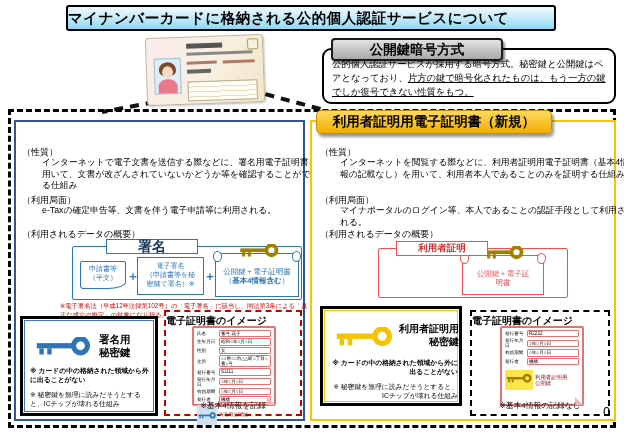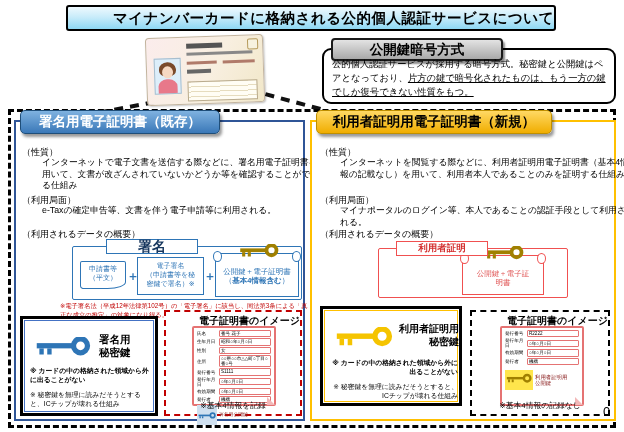--- a/index.html
+++ b/index.html
@@ -6,21 +6,21 @@
   html,body { width:624px; height:432px; background:#fff; }
   body { font-family:"Liberation Sans","DejaVu Sans",sans-serif; color:#000; }
   .stage { position:relative; width:624px; height:432px; background:#fff; overflow:hidden; }
   .abs { position:absolute; }
   .pl { white-space:pre-line; }
   .b { font-weight:bold; }
 
   
   .title-banner { left:66px; top:5px; width:490px; height:26px;
     background:linear-gradient(#eef9fe 0%,#c9ecfa 45%,#8ed8f4 100%);
-    border:2px solid #000; border-radius:3px; text-align:right;
+    border:2px solid #000; border-radius:3px; text-align:left;
     font-size:14.5px; font-weight:bold; line-height:22px; letter-spacing:.5px; }
 
   
   svg.arrows { left:0; top:0; z-index:1; }
 
   
   .card { left:146px; top:36px; width:118px; height:68px; z-index:2;
     background:linear-gradient(120deg,#fbecec 0%,#f8efe0 55%,#f1e7c8 100%);
     border:1px solid #c3b49e; border-radius:4px; transform:rotate(-2deg);
     box-shadow:1px 1px 2px rgba(0,0,0,.25); }
@@ -97,21 +97,21 @@
   .kb-title { font-size:10.5px; font-weight:bold; line-height:1.25; }
   .kb-note { font-size:6.8px; line-height:1.3; }
 
   .key rect { fill:currentColor; } .key circle { stroke:currentColor; fill:none; }
   .key-blue { color:#2e75b6; } .key-yellow { color:#f5c400; } .key-gold { color:#a08000; }
 
   
   .cert-box { background:#fff; }
   .cert-box-left { left:148px; top:188px; width:138px; height:106px; border:2px dashed #c00000; }
   .cert-box-right { left:158px; top:188px; width:140px; height:106px; border:2px dashed #000; }
-  .cert-title { position:absolute; left:0; top:2px; width:100%; text-align:right; font-size:10px; font-weight:bold; }
+  .cert-title { position:absolute; left:0; top:2px; width:100%; text-align:left; font-size:10px; font-weight:bold; }
   .cert-card { position:absolute; border:2px solid #e57373; border-radius:2px; background:#fff; padding:2px 3px 1px 3px; }
   .cert-card:after { content:""; position:absolute; right:-1px; bottom:-1px; width:0; height:0;
     border-left:8px solid #f2b8b8; border-top:8px solid transparent; }
   .cert-row { display:flex; align-items:center; margin-bottom:1px; }
   .cert-row .cl { font-size:4.6px; width:22px; flex:none; }
   .cert-row .cv { font-size:4.6px; border:1px solid #e57373; border-radius:1px; flex:1; padding:0 1px; min-height:6px; line-height:1.15; }
   .cert-key-row { display:flex; align-items:center; gap:2px; margin-top:2px; }
   .cert-key-cap { font-size:4.8px; line-height:1.15; color:#8b2020; }
   .key-hl { background:#ffe54c; padding:1px; display:inline-block; }
   .cert-foot { position:absolute; left:0; bottom:3px; width:100%; text-align:center; font-size:7.8px; }
@@ -235,21 +235,20 @@
                 <rect x="2" y="7" width="44" height="6"></rect>
                 <rect x="5" y="13" width="5" height="7"></rect>
                 <rect x="14" y="13" width="5" height="7"></rect>
               </svg></span>
           <span class="cert-key-cap">署名用公開鍵</span>
         </div>
       </div>
       <div class="cert-foot">※基本4情報を記録</div>
     </div>
   </div>
-  <div class="abs pill pill-left">署名用電子証明書（既存）</div>
 
   <div class="abs panel panel-right">
     <div class="abs sec-label" style="left:8px;top:24px;">（性質）</div>
     <div class="abs sec-text" style="left:8px;top:35px;width:292px;">インターネットを閲覧する際などに、利用者証明用電子証明書（基本4情報の記載なし）を用いて、利用者本人であることのみを証明する仕組み</div>
     <div class="abs sec-label" style="left:8px;top:72px;">（利用局面）</div>
     <div class="abs sec-text" style="left:8px;top:83px;width:292px;">マイナポータルのログイン等、本人であることの認証手段として利用される。</div>
     <div class="abs sec-label" style="left:8px;top:106px;">（利用されるデータの概要）</div>
 
     <div class="abs user-container"></div>
     <div class="abs scroll scroll-red pl">公開鍵＋電子証

